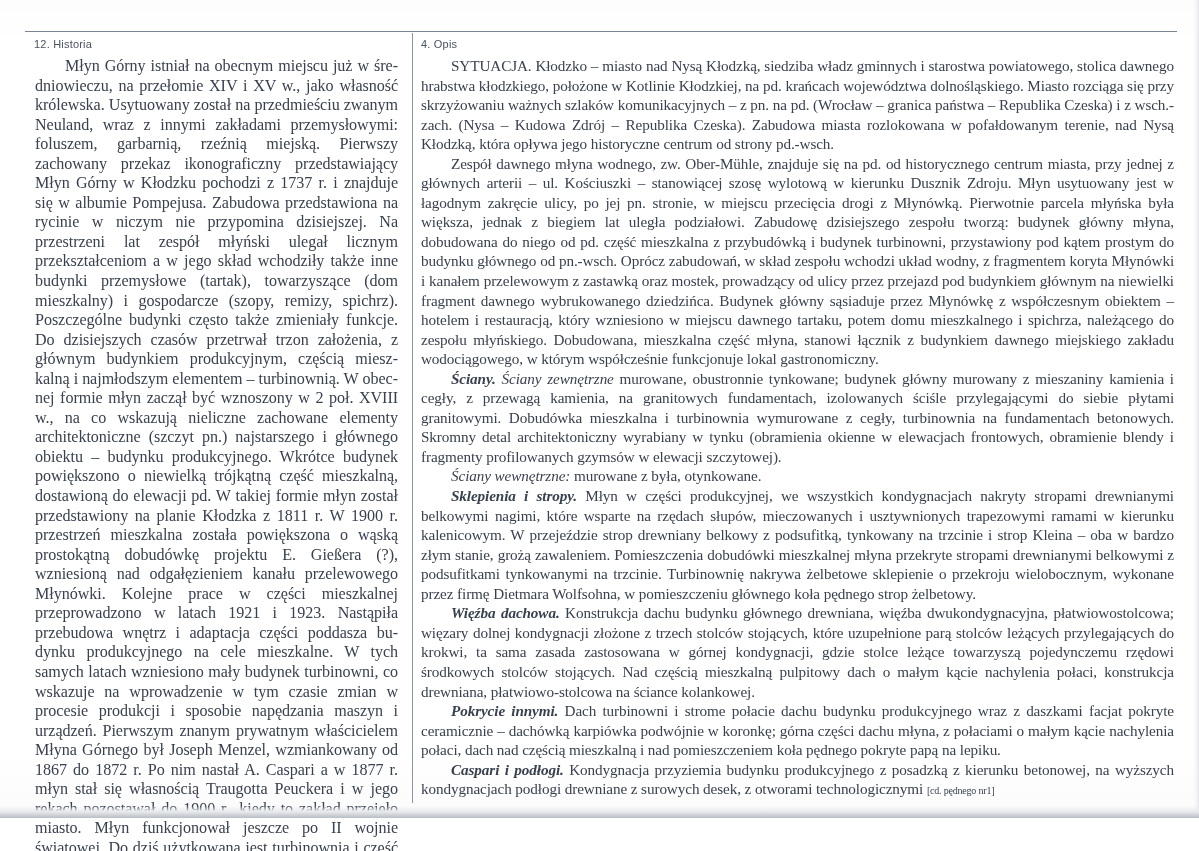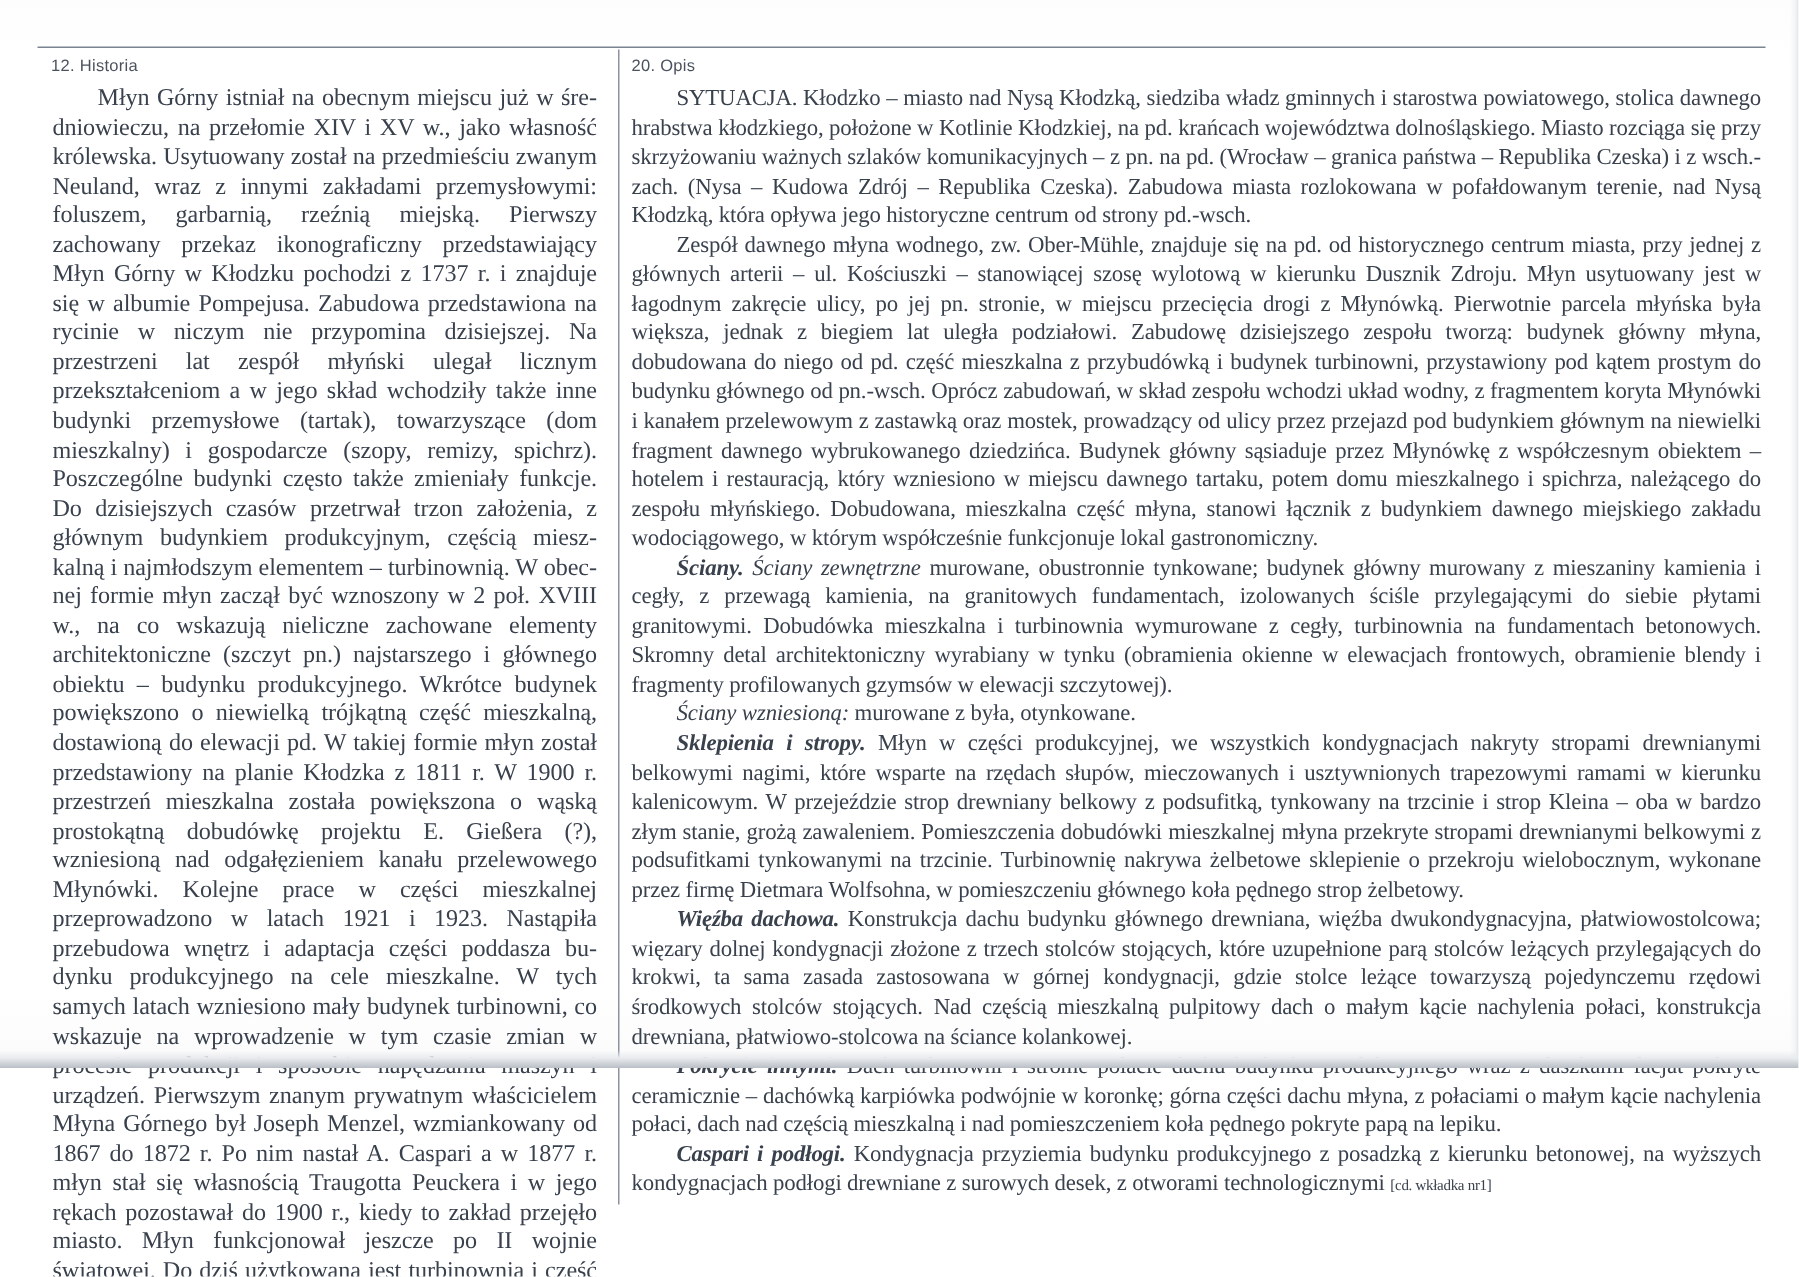--- a/index.html
+++ b/index.html
@@ -12,21 +12,21 @@
     height: 851px;
     overflow: hidden;
     font-family: "Liberation Serif", serif;
     color: #3c4450;
   }
 
   
   .page {
     position: relative;
     width: 1199px;
-    height: 712px;
+    height: 818px;
     background:
       linear-gradient(180deg, #fdfdfd 0%, #ffffff 6%, #ffffff 92%, #fbfbfc 100%);
     box-sizing: border-box;
   }
 
   
   .scan-bottom-band {
     position: absolute;
     left: 0;
     right: 0;
@@ -169,53 +169,53 @@
     <div class="col-divider"></div>
 
     <div class="columns">
 
       <div class="col-left">
         <div class="section-head">12.  Historia</div>
         <p class="para">Młyn Górny istniał na obecnym miejscu już w śre­dniowieczu, na przełomie XIV i XV w., jako własność królewska. Usytuowany został na przedmieściu zwanym Neuland, wraz z innymi zakładami przemysłowymi: folu­szem, garbarnią, rzeźnią miejską. Pierwszy zachowany przekaz ikonograficzny przedstawiający Młyn Górny w Kłodzku pochodzi z 1737 r. i znajduje się w albumie Pompejusa. Zabudowa przedstawiona na rycinie w niczym nie przypomina dzisiejszej. Na przestrzeni lat zespół młyński ulegał licznym przekształceniom a w jego skład wchodziły także inne budynki przemysłowe (tartak), towa­rzyszące (dom mieszkalny) i gospodarcze (szopy, remizy, spichrz). Poszczególne budynki często także zmieniały funkcje. Do dzisiejszych czasów przetrwał trzon założe­nia, z głównym budynkiem produkcyjnym, częścią miesz­kalną i najmłodszym elementem – turbinownią. W obec­nej formie młyn zaczął być wznoszony w 2 poł. XVIII w., na co wskazują nieliczne zachowane elementy architekto­niczne (szczyt pn.) najstarszego i głównego obiektu – budynku produkcyjnego. Wkrótce budynek powiększono o niewielką trójkątną część mieszkalną, dostawioną do ele­wacji pd. W takiej formie młyn został przedstawiony na planie Kłodzka z 1811 r. W 1900 r. przestrzeń mieszkalna została powiększona o wąską prostokątną dobudówkę projektu E. Gießera (?), wzniesioną nad odgałęzieniem kanału przelewowego Młynówki. Kolejne prace w części mieszkalnej przeprowadzono w latach 1921 i 1923. Nastą­piła przebudowa wnętrz i adaptacja części poddasza bu­dynku produkcyjnego na cele mieszkalne. W tych samych latach wzniesiono mały budynek turbinowni, co wskazuje na wprowadzenie w tym czasie zmian w procesie produk­cji i sposobie napędzania maszyn i urządzeń. Pierwszym znanym prywatnym właścicielem Młyna Górnego był Joseph Menzel, wzmiankowany od 1867 do 1872 r. Po nim nastał A. Caspari a w 1877 r. młyn stał się własnością Traugotta Peuckera i w jego rękach pozostawał do 1900 r., kiedy to zakład przejęło miasto. Młyn funkcjonował jesz­cze po II wojnie światowej. Do dziś użytkowana jest tur­binownia i część mieszkalna.</p>
       </div>
 
       <div class="col-right">
-        <div class="section-head">20. Opis</div>
+        <div class="section-head">4. Opis</div>
 
         <p class="para">
           <span>SYTUACJA. Kłodzko – miasto nad Nysą Kłodzką, siedziba władz gminnych i starostwa powiatowego, stoli­ca dawnego hrabstwa kłodzkiego, położone w Kotlinie Kłodzkiej, na pd. krańcach województwa dolnośląskiego. Miasto rozciąga się przy skrzyżowaniu ważnych szlaków komunikacyjnych – z pn. na pd. (Wrocław – granica pań­stwa – Republika Czeska) i z wsch.-zach. (Nysa – Kudowa Zdrój – Republika Czeska). Zabudowa miasta rozloko­wana w pofałdowanym terenie, nad Nysą Kłodzką, która opływa jego historyczne centrum od strony pd.-wsch.</span>
         </p>
 
         <p class="para">
           <span>Zespół dawnego młyna wodnego, zw. Ober-Mühle, znajduje się na pd. od historycznego centrum miasta, przy jednej z głównych arterii – ul. Kościuszki – stanowiącej szosę wylotową w kierunku Dusznik Zdroju. Młyn usytu­owany jest w łagodnym zakręcie ulicy, po jej pn. stronie, w miejscu przecięcia drogi z Młynówką. Pierwotnie parcela młyńska była większa, jednak z biegiem lat uległa podziałowi. Zabudowę dzisiejszego zespołu tworzą: budynek główny młyna, dobudowana do niego od pd. część mieszkalna z przybudówką i budynek turbinowni, przystawiony pod kątem prostym do budynku głównego od pn.-wsch. Oprócz zabudowań, w skład zespołu wchodzi układ wodny, z fragmentem koryta Młynówki i kanałem przelewowym z zastawką oraz mostek, prowadzący od ulicy przez przejazd pod budynkiem głównym na niewielki fragment dawnego wybrukowanego dziedzińca. Budynek główny sąsiaduje przez Młynówkę z współczesnym obiektem – hotelem i restauracją, który wzniesiono w miejscu dawnego tartaku, potem domu mieszkalnego i spichrza, należącego do zespołu młyńskiego. Dobudowana, mieszkalna część młyna, stanowi łącznik z budynkiem dawnego miejskiego zakładu wodociągowego, w którym współcześnie funkcjonuje lo­kal gastronomiczny.</span>
         </p>
 
         <p class="para">
           <span class="lead">Ściany.</span>
           <span class="lead-italic">Ściany zewnętrzne</span><span> murowane, obustronnie tynkowane; budynek główny murowany z mieszaniny kamienia i cegły, z przewagą kamienia, na granitowych fundamentach, izolowanych ściśle przylegającymi do siebie płytami granitowymi. Dobudówka mieszkalna i turbinownia wymurowane z cegły, turbinownia na fundamentach be­tonowych. Skromny detal architektoniczny wyrabiany w tynku (obramienia okienne w elewacjach frontowych, obra­mienie blendy i fragmenty profilowanych gzymsów w elewacji szczytowej).</span>
         </p>
 
         <p class="para">
-          <span class="lead-italic">Ściany wzniesioną:</span><span> murowane z była, otynkowane.</span>
+          <span class="lead-italic">Ściany wewnętrzne:</span><span> murowane z była, otynkowane.</span>
         </p>
 
         <p class="para">
           <span class="lead">Sklepienia i stropy.</span><span> Młyn w części produkcyjnej, we wszystkich kondygnacjach nakryty stropami drewnia­nymi belkowymi nagimi, które wsparte na rzędach słupów, mieczowanych i usztywnionych trapezowymi ramami w kierunku kalenicowym. W przejeździe strop drewniany belkowy z podsufitką, tynkowany na trzcinie i strop Kleina – oba w bardzo złym stanie, grożą zawaleniem. Pomieszczenia dobudówki mieszkalnej młyna przekryte stropami drew­nianymi belkowymi z podsufitkami tynkowanymi na trzcinie. Turbinownię nakrywa żelbetowe sklepienie o przekroju wielobocznym, wykonane przez firmę Dietmara Wolfsohna, w pomieszczeniu głównego koła pędnego strop żelbeto­wy.</span>
         </p>
 
         <p class="para">
           <span class="lead">Więźba dachowa.</span><span> Konstrukcja dachu budynku głównego drewniana, więźba dwukondygnacyjna, płatwiowo­stolcowa; więzary dolnej kondygnacji złożone z trzech stolców stojących, które uzupełnione parą stolców leżących przylegających do krokwi, ta sama zasada zastosowana w górnej kondygnacji, gdzie stolce leżące towarzyszą poje­dynczemu rzędowi środkowych stolców stojących. Nad częścią mieszkalną pulpitowy dach o małym kącie nachylenia połaci, konstrukcja drewniana, płatwiowo-stolcowa na ściance kolankowej.</span>
         </p>
 
         <p class="para">
           <span class="lead">Pokrycie innymi.</span><span> Dach turbinowni i strome połacie dachu budynku produkcyjnego wraz z daszkami facjat pokryte ceramicznie – dachówką karpiówka podwójnie w koronkę; górna części dachu młyna, z połaciami o małym kącie nachylenia połaci, dach nad częścią mieszkalną i nad pomieszczeniem koła pędnego pokryte papą na lepiku.</span>
         </p>
 
         <p class="para">
-          <span class="lead">Caspari i podłogi.</span><span> Kondygnacja przyziemia budynku produkcyjnego z posadzką z kierunku betonowej, na wyższych kondygnacjach podłogi drewniane z surowych desek, z otworami technologicznymi </span><span class="ref-note">[cd. wkładka nr1]</span>
+          <span class="lead">Caspari i podłogi.</span><span> Kondygnacja przyziemia budynku produkcyjnego z posadzką z kierunku betonowej, na wyższych kondygnacjach podłogi drewniane z surowych desek, z otworami technologicznymi </span><span class="ref-note">[cd. pędnego nr1]</span>
         </p>
 
       </div>
     </div>
   </div>
 
   <div class="speckle"></div>
   <div class="scan-right-edge"></div>
   <div class="scan-bottom-band"></div>
 </div>

